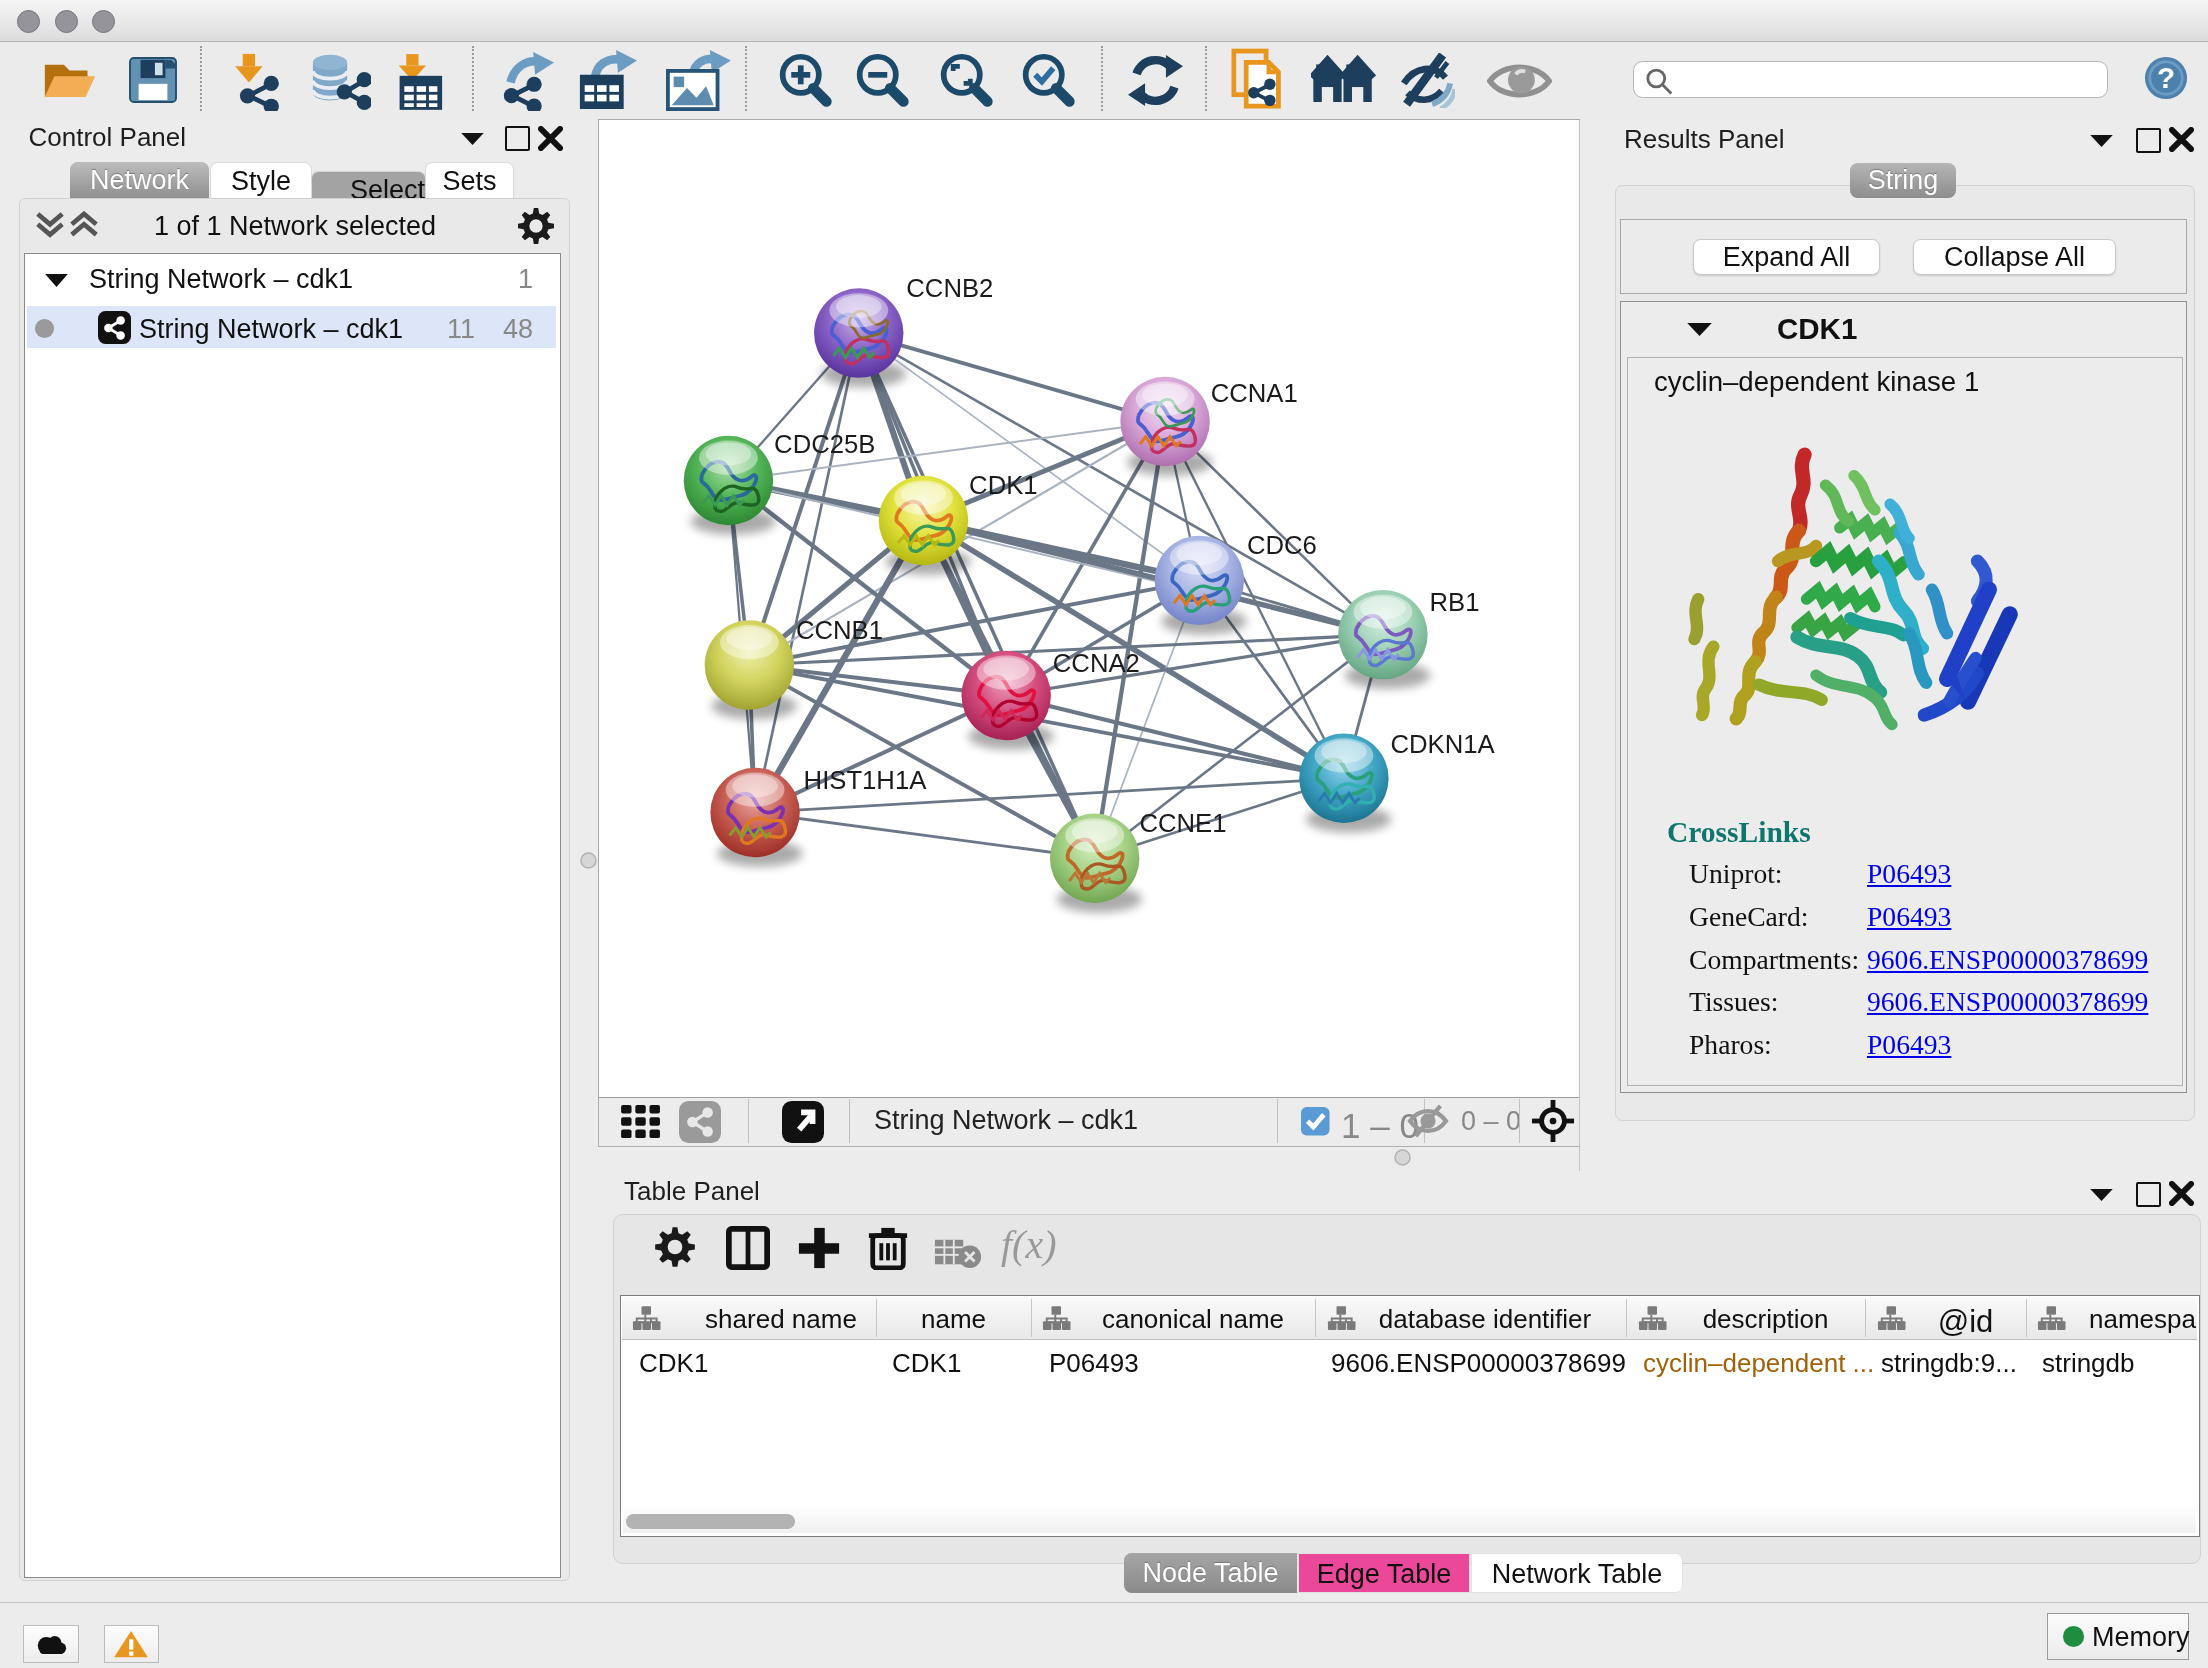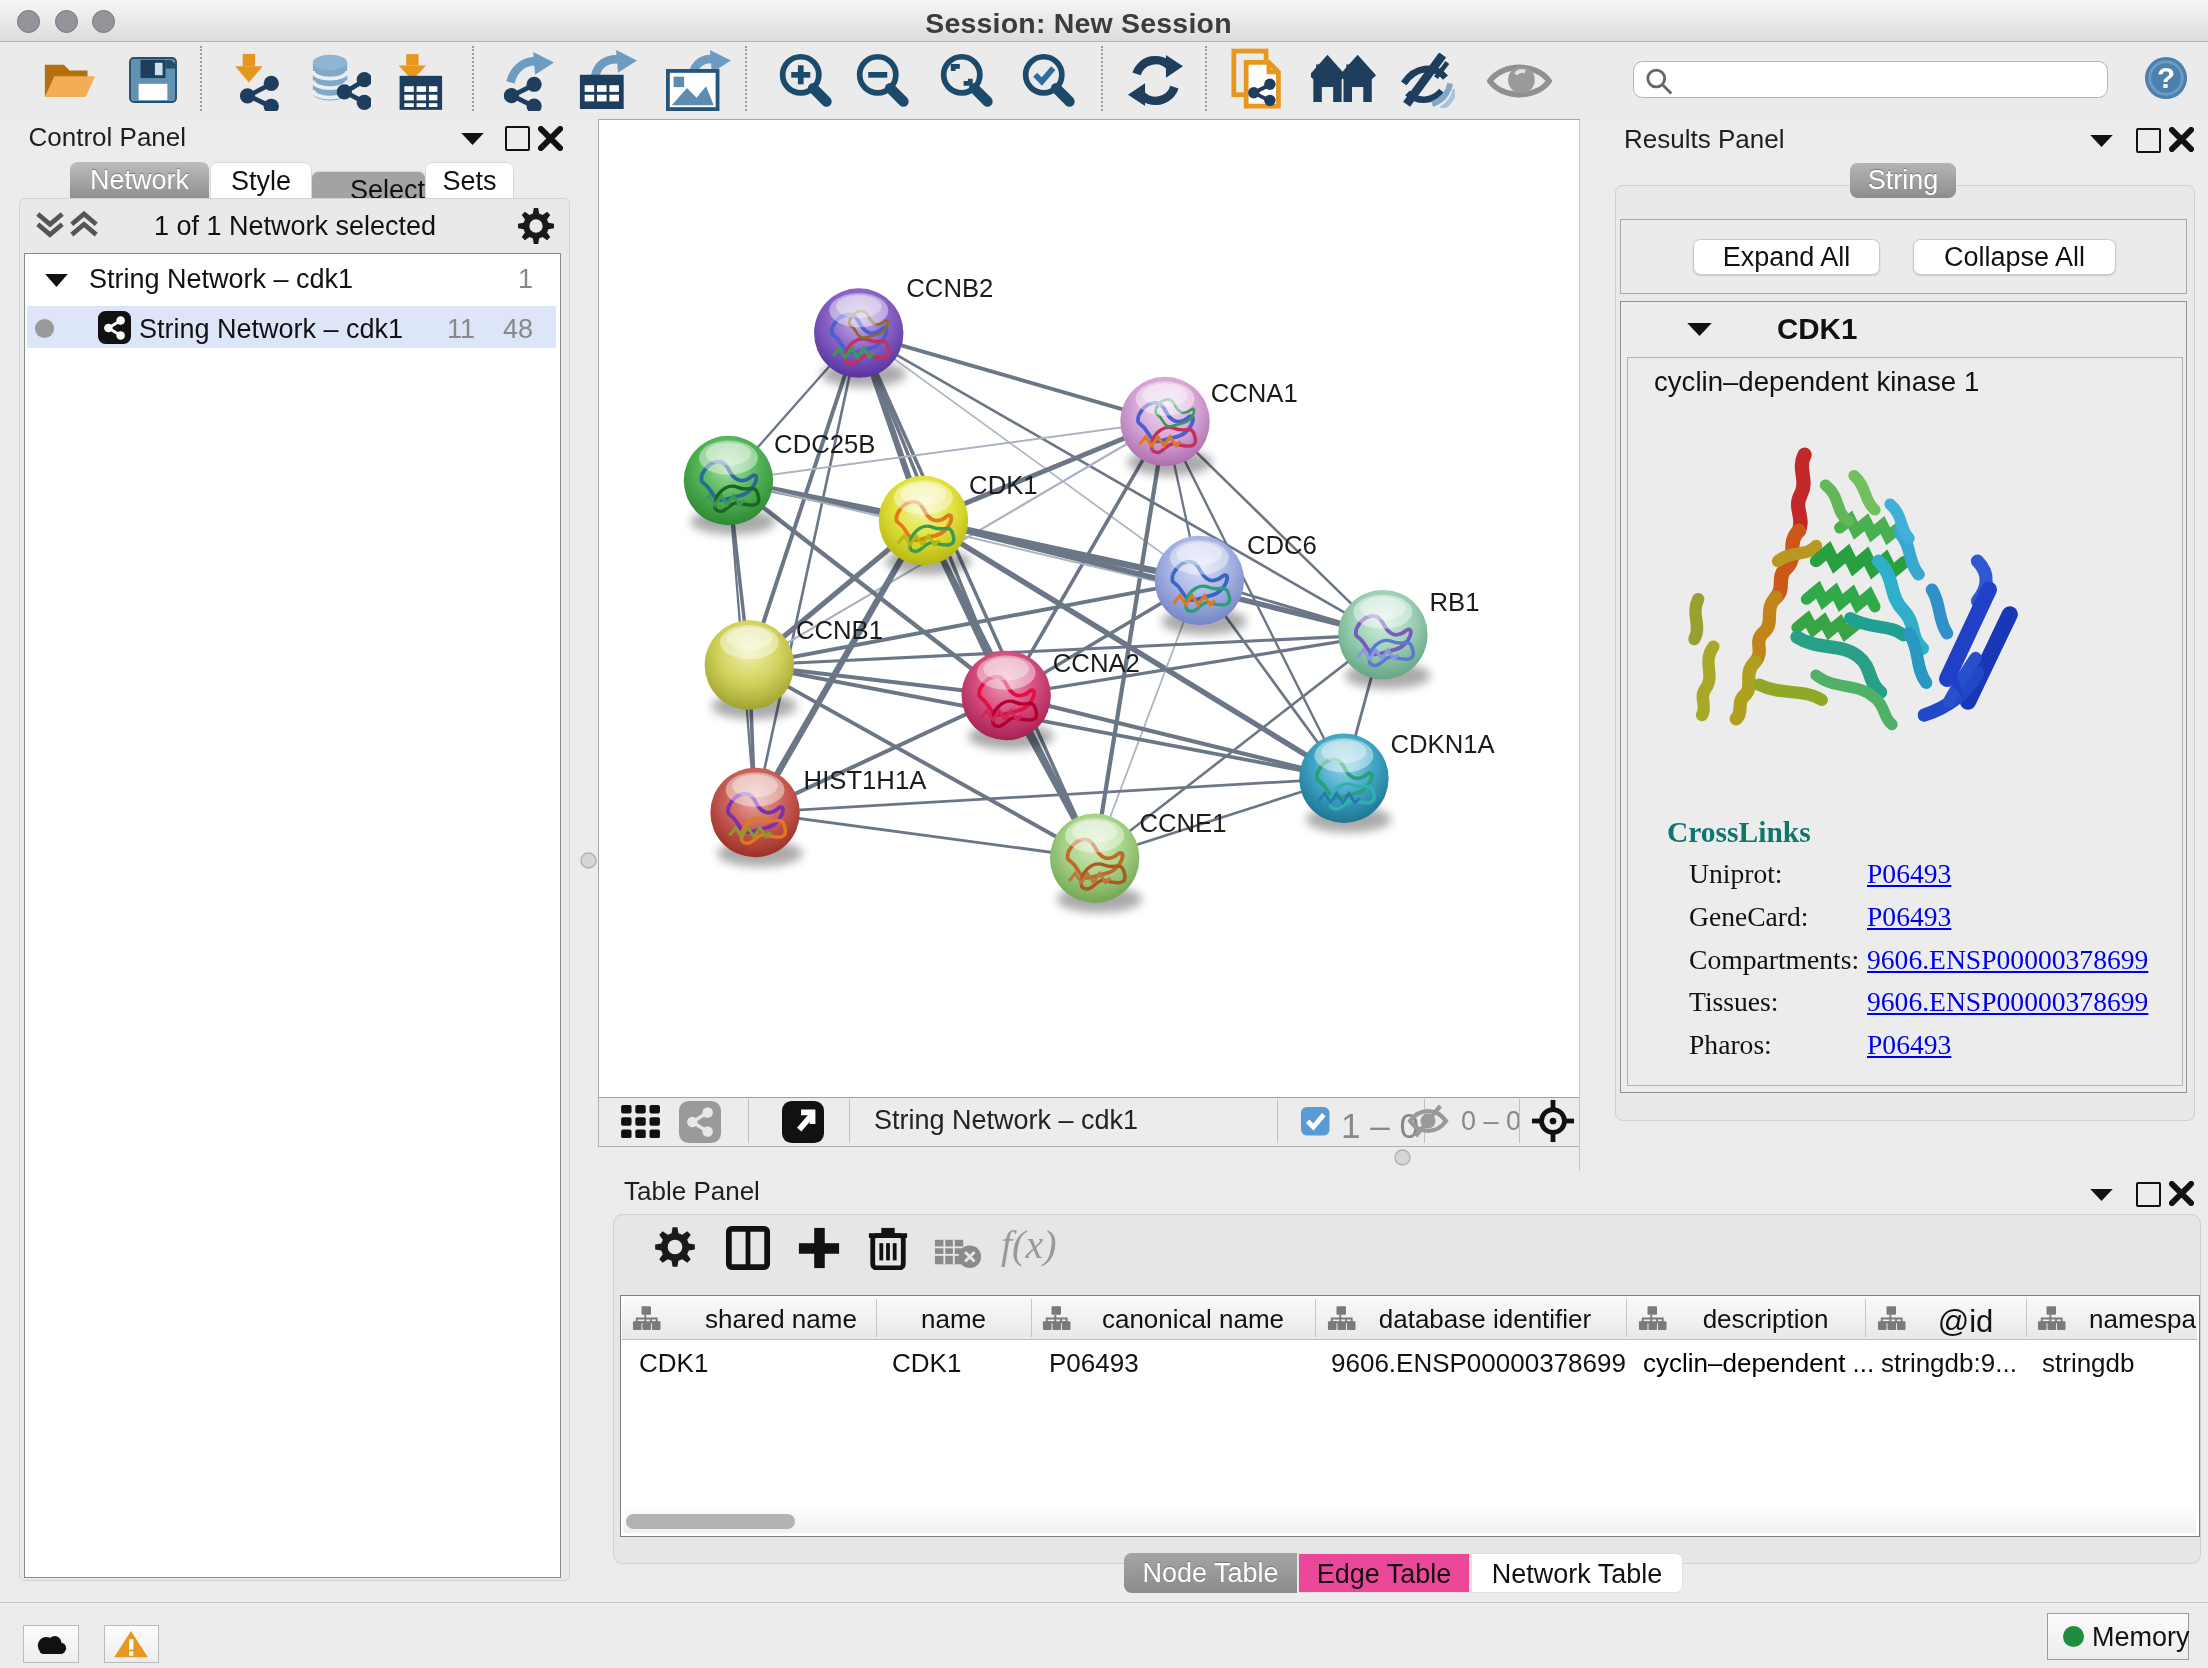--- a/index.html
+++ b/index.html
@@ -15,21 +15,20 @@
   #mainbg{left:0;top:120px;width:2208px;height:1482px;background:#ececec;}
   #statusline{left:0;top:1602px;width:2208px;height:0;border-top:1.9px solid #c6c6c6;}
   .panelTitle{font-size:26px;color:#1e1e1e;}
 </style>
 </head>
 <body>
 <div class="abs" id="titlebar">
   <div class="abs tl" style="left:17px"></div>
   <div class="abs tl" style="left:55px"></div>
   <div class="abs tl" style="left:92px"></div>
-  <div class="abs" id="wtitle">Session: New Session</div>
 </div>
 <div class="abs" id="toolbar">
   <div class="abs vsep" style="left:200px"></div>
   <div class="abs vsep" style="left:472px"></div>
   <div class="abs vsep" style="left:745px"></div>
   <div class="abs vsep" style="left:1101px"></div>
   <div class="abs vsep" style="left:1205px"></div>
   <div class="abs" id="searchbox"></div>
   <svg class="abs" style="left:42px;top:15px" width="55" height="45" viewBox="0 0 58 47">
     <path d="M3 42 V8 h20 l6 6 h19 v8 H14 Z" fill="#b3700e"></path>
@@ -688,21 +687,21 @@
 <div class="abs" style="left:876px;top:1304px;width:155px;font-size:26px;color:#111;text-align:center;white-space:nowrap;overflow:hidden">name</div>
 <div class="abs" style="left:1071px;top:1304px;width:244px;font-size:26px;color:#111;text-align:center;white-space:nowrap;overflow:hidden">canonical name</div>
 <div class="abs" style="left:1344px;top:1304px;width:282px;font-size:26px;color:#111;text-align:center;white-space:nowrap;overflow:hidden">database identifier</div>
 <div class="abs" style="left:1666px;top:1304px;width:199px;font-size:26px;color:#111;text-align:center;white-space:nowrap;overflow:hidden">description</div>
 <div class="abs" style="left:1905px;top:1304px;width:121px;font-size:31px;color:#111;text-align:center;white-space:nowrap;overflow:hidden">@id</div>
 <div class="abs" style="left:2089px;top:1304px;width:108px;font-size:26px;color:#111;text-align:left;white-space:nowrap;overflow:hidden">namespace</div>
 <div class="abs" style="left:639px;top:1348px;font-size:26px;color:#111;white-space:nowrap">CDK1</div>
 <div class="abs" style="left:892px;top:1348px;font-size:26px;color:#111;white-space:nowrap">CDK1</div>
 <div class="abs" style="left:1049px;top:1348px;font-size:26px;color:#111;white-space:nowrap">P06493</div>
 <div class="abs" style="left:1331px;top:1348px;font-size:26px;color:#111;white-space:nowrap">9606.ENSP00000378699</div>
-<div class="abs" style="left:1643px;top:1348px;font-size:26px;color:#000000;white-space:nowrap">cyclin–dependent ...</div>
+<div class="abs" style="left:1643px;top:1348px;font-size:26px;color:#a16207;white-space:nowrap">cyclin–dependent ...</div>
 <div class="abs" style="left:1881px;top:1348px;font-size:26px;color:#111;white-space:nowrap">stringdb:9...</div>
 <div class="abs" style="left:2042px;top:1348px;font-size:26px;color:#111;white-space:nowrap">stringdb</div>
 <div class="abs" style="left:623px;top:1508px;width:1573px;height:25px;background:linear-gradient(#fdfdfd,#f0f0f0)"></div>
 <div class="abs" style="left:626px;top:1514px;width:169px;height:15px;background:#b3b3b3;border-radius:7.6px"></div>
 <div class="abs" style="left:1124px;top:1553px;width:173px;height:40px;background:linear-gradient(#a5a5a5,#8b8b8b);border-radius:7.6px 0 0 7.6px;color:#fff;font-size:27px;text-align:center;line-height:40px;text-shadow:0 -1px 1px #777">Node Table</div>
 <div class="abs" style="left:1298px;top:1553px;width:172px;height:40px;background:#ec4899;border:1px solid #e0e0e0;color:#111;font-size:27px;text-align:center;line-height:40px;box-sizing:border-box">Edge Table</div>
 <div class="abs" style="left:1471px;top:1553px;width:212px;height:40px;background:#fff;border:1px solid #e0e0e0;border-radius:0 7.6px 7.6px 0;color:#111;font-size:27px;text-align:center;line-height:40px;box-sizing:border-box">Network Table</div>
 <div class="abs" style="left:23px;top:1625px;width:54px;height:36px;background:linear-gradient(#fdfdfd,#ededed);border:1.9px solid #bbb"></div>
 <svg class="abs" style="left:34px;top:1633px" width="34" height="23" viewBox="0 0 36 24">
   <circle cx="13" cy="13" r="9" fill="#111"></circle>

